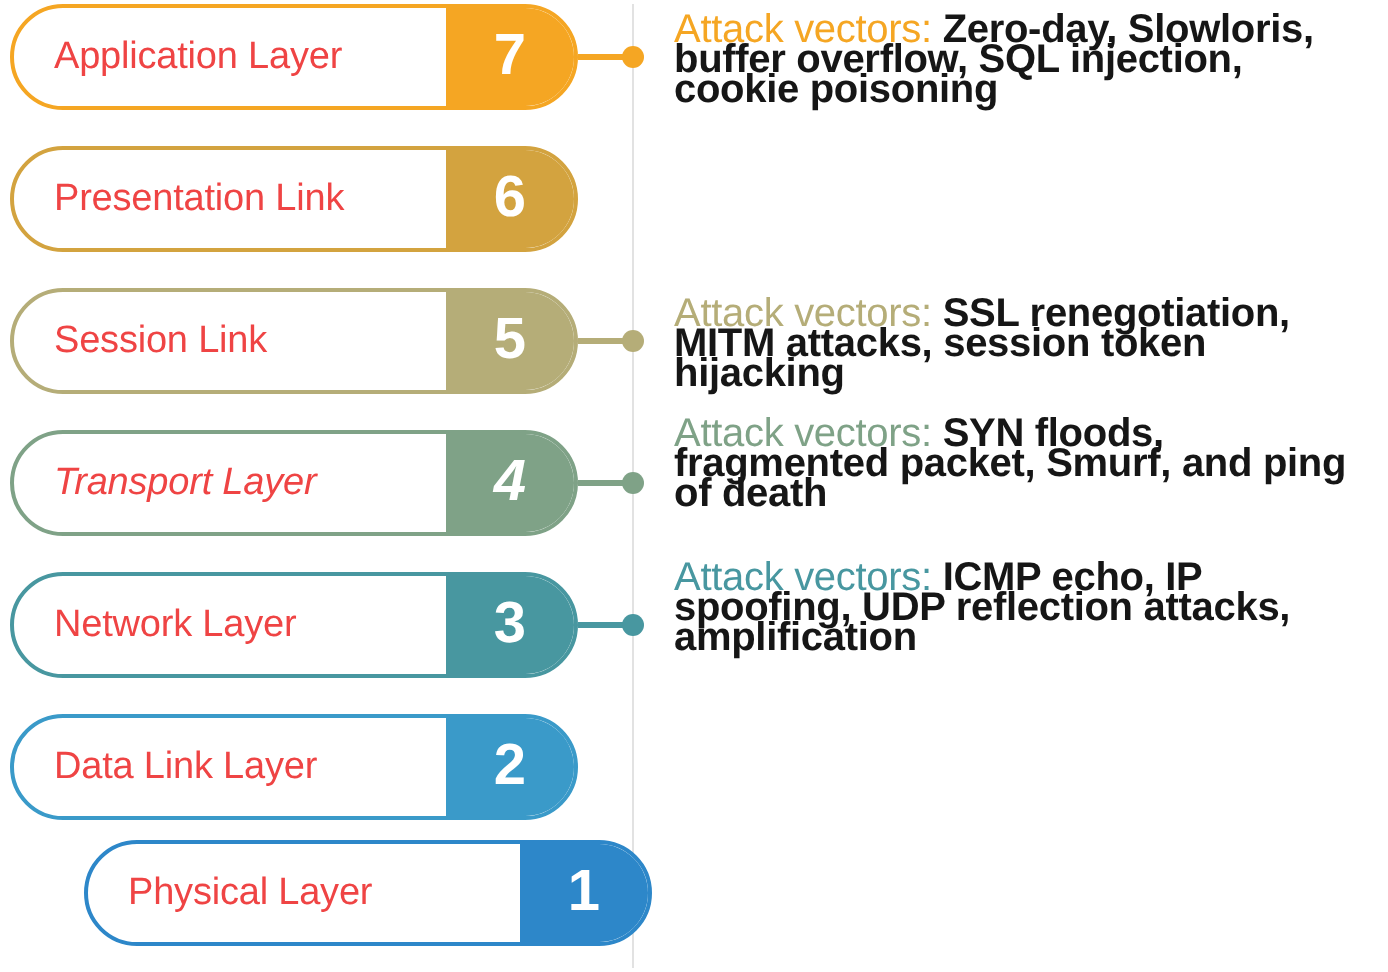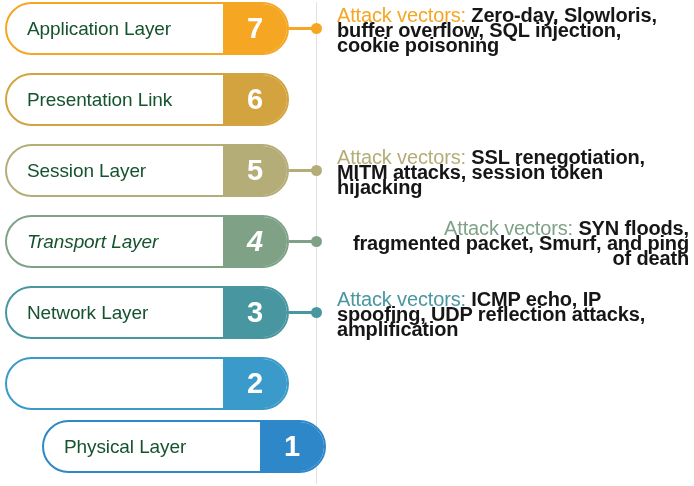--- a/index.html
+++ b/index.html
@@ -74,21 +74,21 @@
     padding-right: 2px;
   }
 
   .pill-label {
     position: absolute;
     left: 20px;
     top: 0;
     height: 100%;
     display: flex;
     align-items: center;
-    color: #14532d;
+    color: #ef4444;
     font-size: 19px;
     font-weight: 400;
     letter-spacing: -0.1px;
     white-space: nowrap;
   }
 
   
   .connector-line {
     position: absolute;
     height: 3px;
@@ -137,21 +137,21 @@
       <div class="layer-row" style="top: 73px;">
         <div class="pill" style="border-color: rgb(211, 163, 63);">
           <div class="pill-label">Presentation Link</div>
           <div class="pill-cap" style="background: rgb(211, 163, 63);">
             <span class="pill-number">6</span>
           </div>
         </div>
       </div>
       <div class="layer-row" style="top: 144px;">
         <div class="pill" style="border-color: rgb(181, 173, 120);">
-          <div class="pill-label">Session Layer</div>
+          <div class="pill-label">Session Link</div>
           <div class="pill-cap" style="background: rgb(181, 173, 120);">
             <span class="pill-number">5</span>
           </div>
         </div>
       </div>
       <div class="layer-row" style="top: 215px;">
         <div class="pill" style="border-color: rgb(127, 162, 135); font-style: italic;">
           <div class="pill-label">Transport Layer</div>
           <div class="pill-cap" style="background: rgb(127, 162, 135);">
             <span class="pill-number">4</span>
@@ -161,20 +161,21 @@
       <div class="layer-row" style="top: 286px;">
         <div class="pill" style="border-color: rgb(72, 151, 160); text-decoration: underline;">
           <div class="pill-label">Network Layer</div>
           <div class="pill-cap" style="background: rgb(72, 151, 160);">
             <span class="pill-number">3</span>
           </div>
         </div>
       </div>
       <div class="layer-row" style="top: 357px;">
         <div class="pill" style="border-color: rgb(58, 154, 201);">
+          <div class="pill-label">Data Link Layer</div>
           <div class="pill-cap" style="background: rgb(58, 154, 201);">
             <span class="pill-number">2</span>
           </div>
         </div>
       </div>
       <div class="layer-row" style="top: 420px; margin-left: 37px;">
         <div class="pill" style="border-color: rgb(45, 135, 201);">
           <div class="pill-label">Physical Layer</div>
           <div class="pill-cap" style="background: rgb(45, 135, 201);">
             <span class="pill-number">1</span>
@@ -188,17 +189,17 @@
       <div class="connector-line" style="top: 169px; background: rgb(181, 173, 120);"></div>
       <div class="connector-dot" style="top: 165px; background: rgb(181, 173, 120);"></div>
       <div class="connector-line" style="top: 240px; background: rgb(127, 162, 135);"></div>
       <div class="connector-dot" style="top: 236px; background: rgb(127, 162, 135);"></div>
       <div class="connector-line" style="top: 311px; background: rgb(72, 151, 160);"></div>
       <div class="connector-dot" style="top: 307px; background: rgb(72, 151, 160);"></div>
     </div>
   <div id="annotations-container">
       <div class="annotation" style="top: 8px;"><span class="av-label" style="color: rgb(245, 166, 35);">Attack vectors:</span><span> Zero-day, Slowloris, buffer overflow, SQL injection, cookie poisoning</span></div>
       <div class="annotation" style="top: 150px;"><span class="av-label" style="color: rgb(181, 173, 120);">Attack vectors:</span><span> SSL renegotiation, MITM attacks, session token hijacking</span></div>
-      <div class="annotation" style="top: 221px; text-align: right;"><span class="av-label" style="color: rgb(127, 162, 135);">Attack vectors:</span><span> SYN floods, fragmented packet, Smurf, and ping of death</span></div>
-      <div class="annotation" style="top: 292px;"><span class="av-label" style="color: rgb(72, 151, 160);">Attack vectors:</span><span> ICMP echo, IP spoofing, UDP reflection attacks, amplification</span></div>
+      <div class="annotation" style="top: 210px;"><span class="av-label" style="color: rgb(127, 162, 135);">Attack vectors:</span><span> SYN floods, fragmented packet, Smurf, and ping of death</span></div>
+      <div class="annotation" style="top: 282px;"><span class="av-label" style="color: rgb(72, 151, 160);">Attack vectors:</span><span> ICMP echo, IP spoofing, UDP reflection attacks, amplification</span></div>
     </div>
 
 </div>
 
 </body></html>

